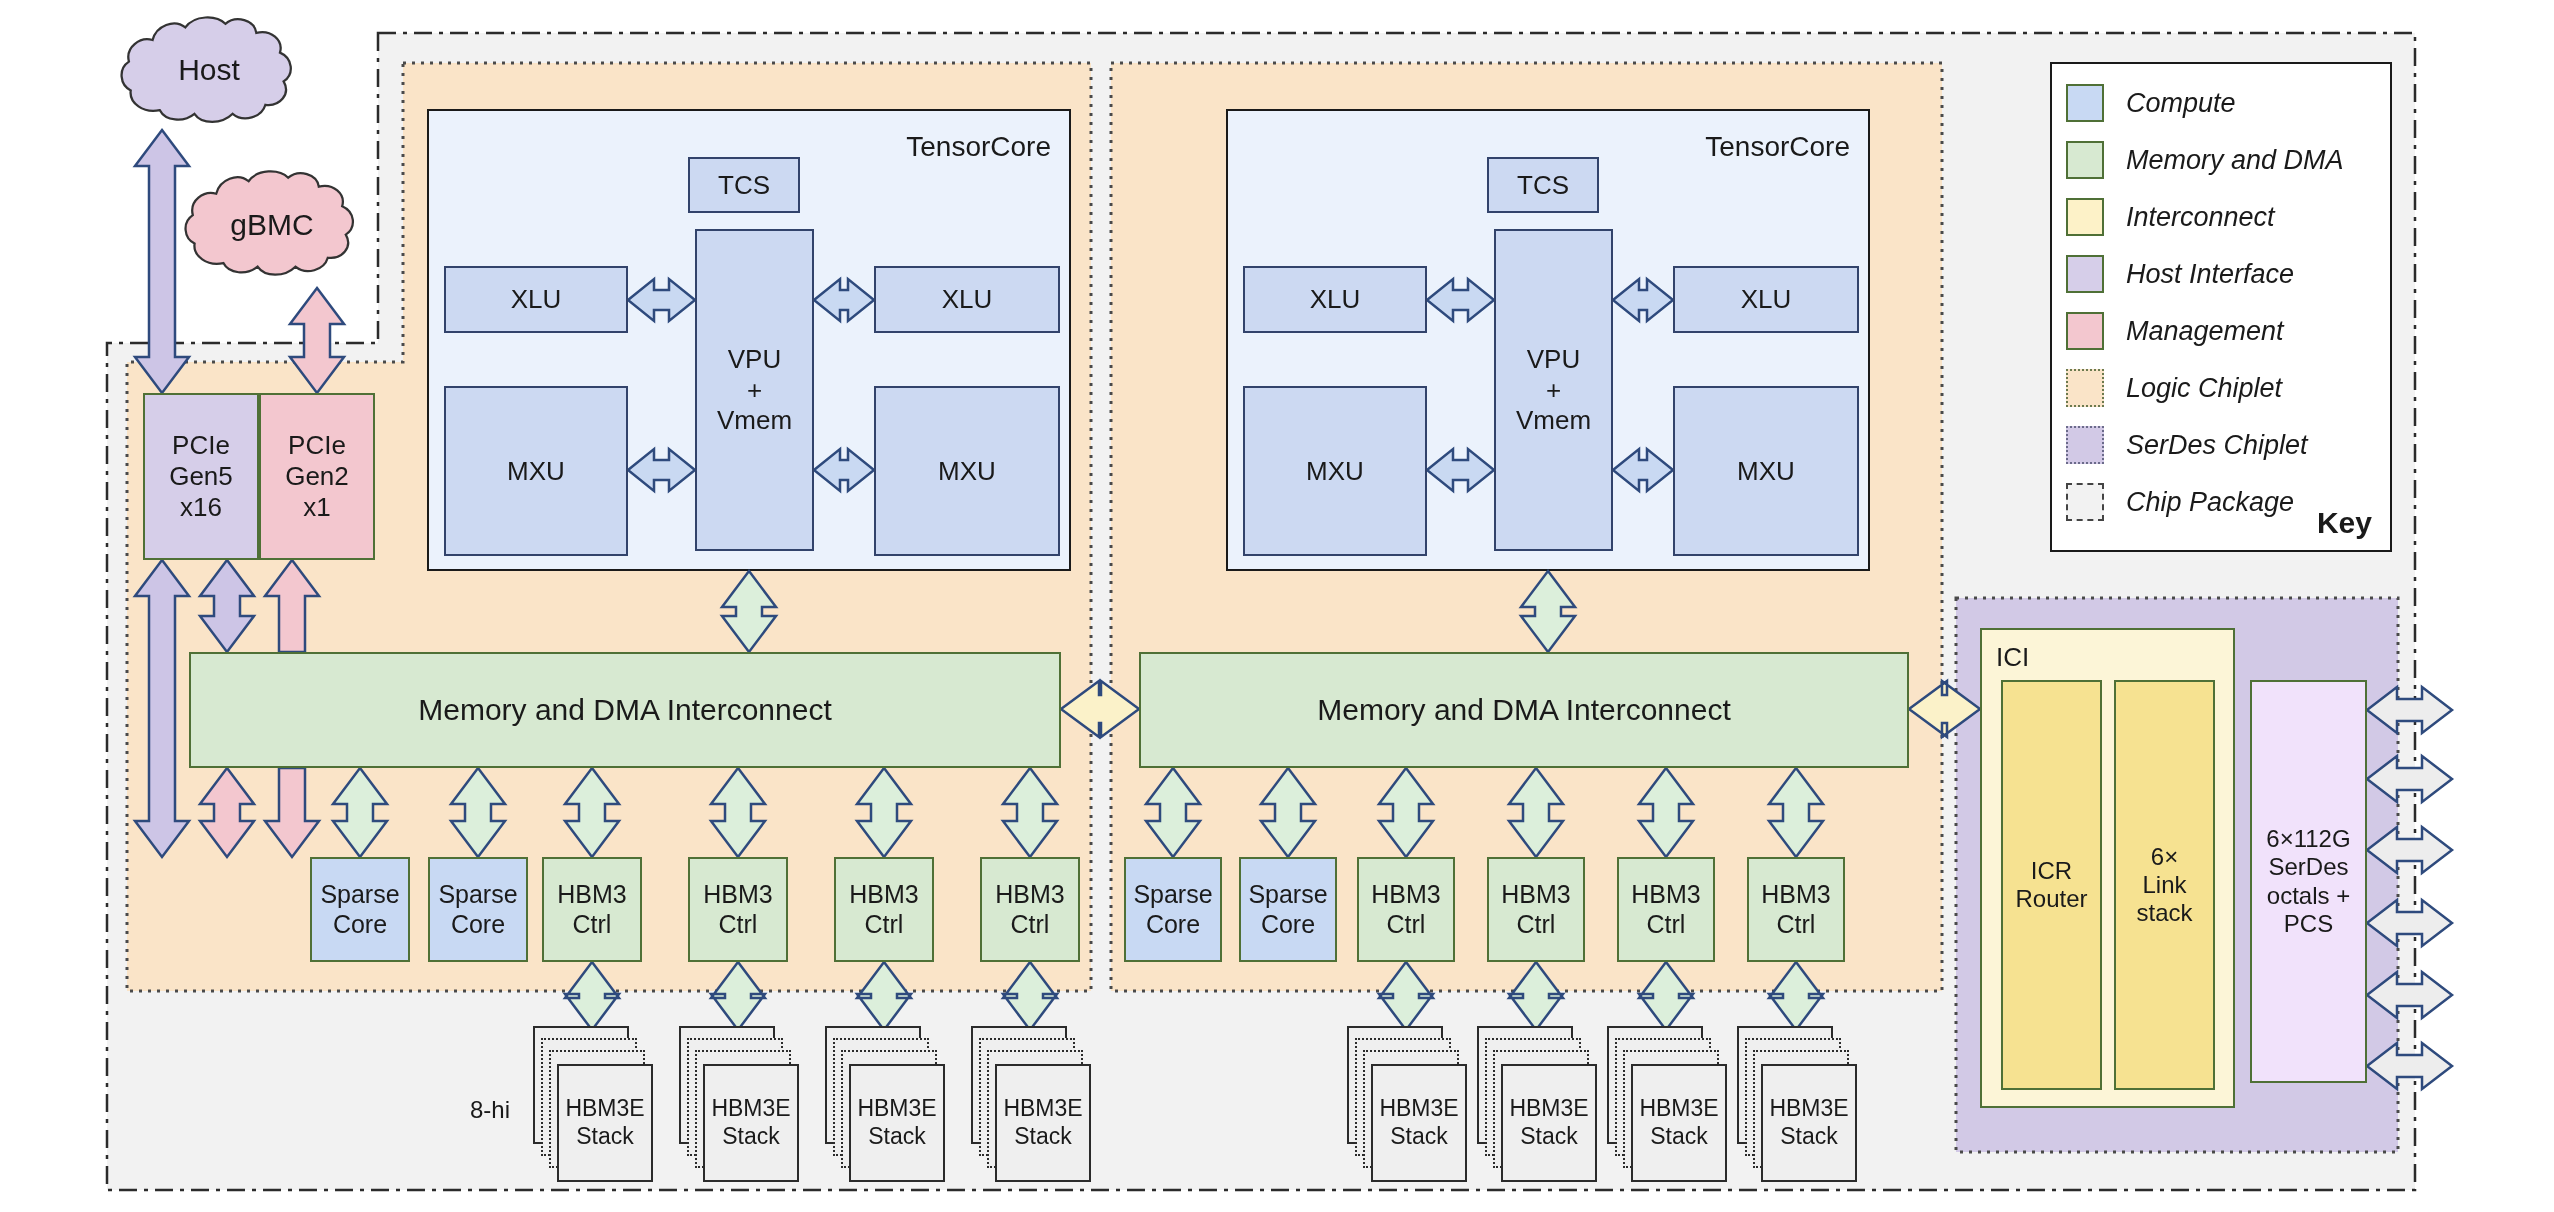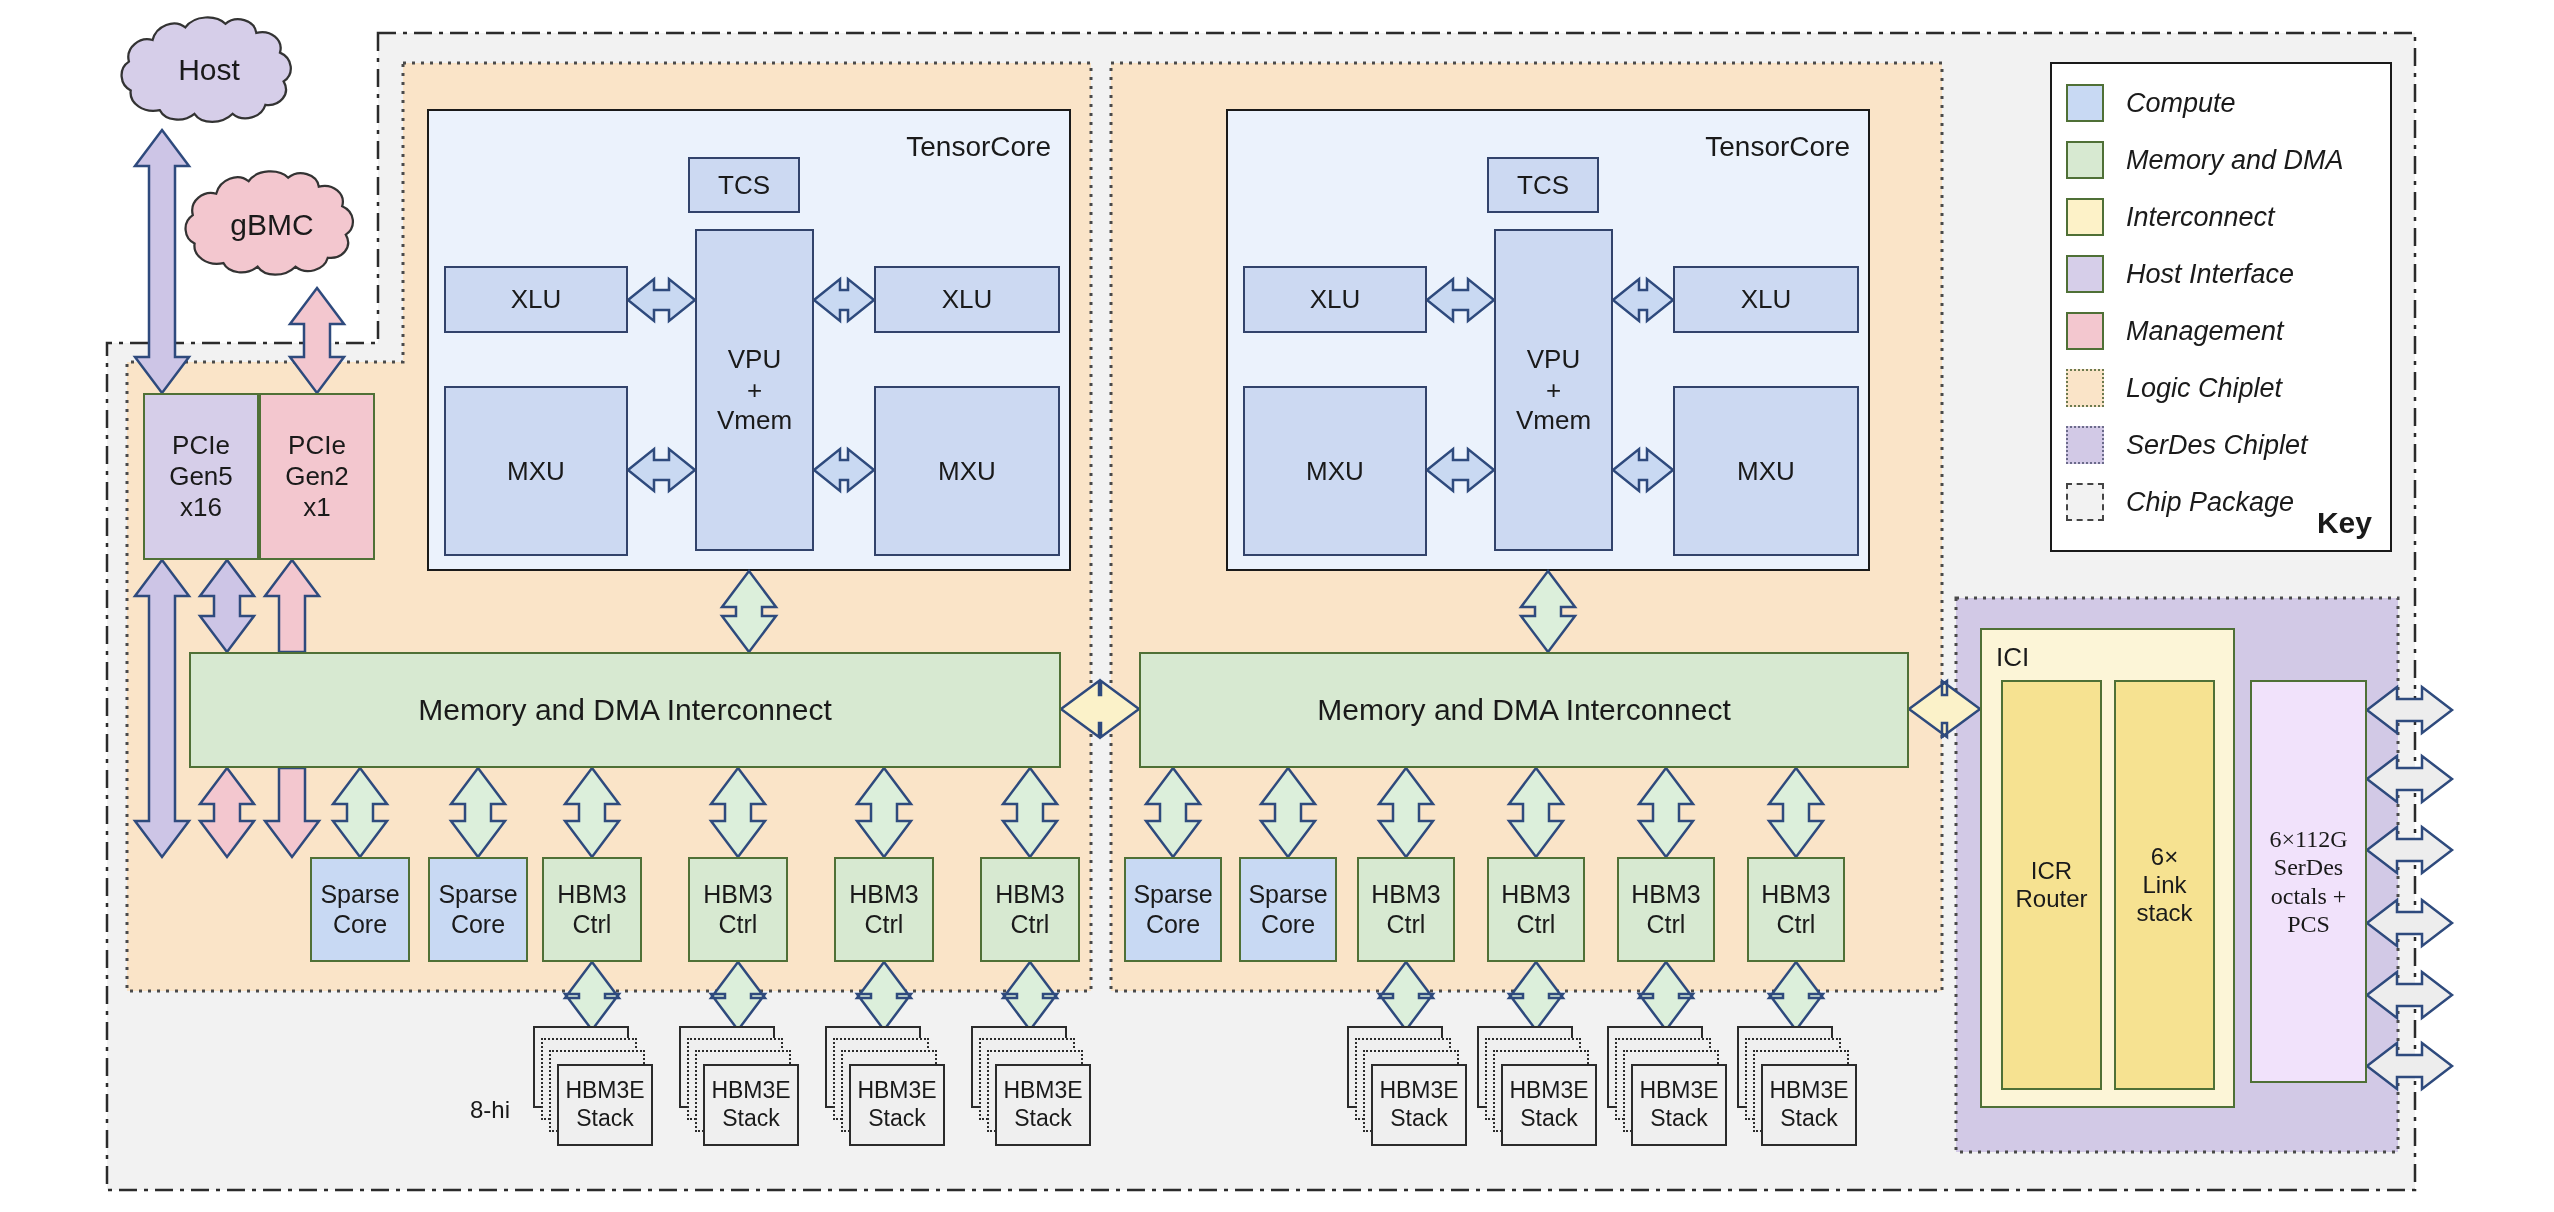--- a/index.html
+++ b/index.html
@@ -10,27 +10,27 @@
   .box{position:absolute;box-sizing:border-box;border:2.5px solid var(--border_green);
        display:flex;align-items:center;justify-content:center;text-align:center;
        white-space:pre-line;font-size:25px;line-height:1.18;}
   .f-compute{background:var(--compute);}
   .f-memory{background:var(--memory);}
   .f-host{background:var(--host);}
   .f-mgmt{background:var(--management);}
   .f-cm{background:var(--chip_manager);}
   .f-ici-outer{background:var(--ici_outer);}
   .f-ici-inner{background:var(--ici_inner);}
-  .f-serdes{background:var(--serdes_box);font-family:Liberation Serif, serif;}
+  .f-serdes{background:var(--serdes_box);}
   .tc{position:absolute;box-sizing:border-box;background:var(--tensorcore_bg);border:2.5px solid #1a1a1a;}
   .tc-label{position:absolute;top:20px;right:18px;font-size:28px;margin-left:24px;}
   .tcbox{border:2px solid var(--border_blue);background:var(--tc_box);font-size:26px;}
   .bar{font-size:30px;background:var(--memory);border:2.5px solid var(--border_green);white-space:nowrap;}
   .pcie{font-size:26px;}
-  .stack-layer{position:absolute;box-sizing:border-box;width:96px;height:82px;
+  .stack-layer{position:absolute;box-sizing:border-box;width:96px;height:118px;
                background:var(--stack);border:2.5px solid #2b2b2b;}
   .stack-dotted{border-style:dotted;}
   .stack-front{display:flex;align-items:center;justify-content:center;text-align:center;
                white-space:pre-line;font-size:23px;line-height:1.2;}
   .plain-label{position:absolute;display:flex;align-items:center;font-size:30px;}
   .center{justify-content:center;text-align:center;}
   .right{justify-content:flex-end;text-align:right;}
   
   #key{position:absolute;left:2050px;top:62px;width:342px;height:490px;background:#ffffff;
        border:2.5px solid #1a1a1a;box-sizing:border-box;padding:20px 0 0 14px;}

